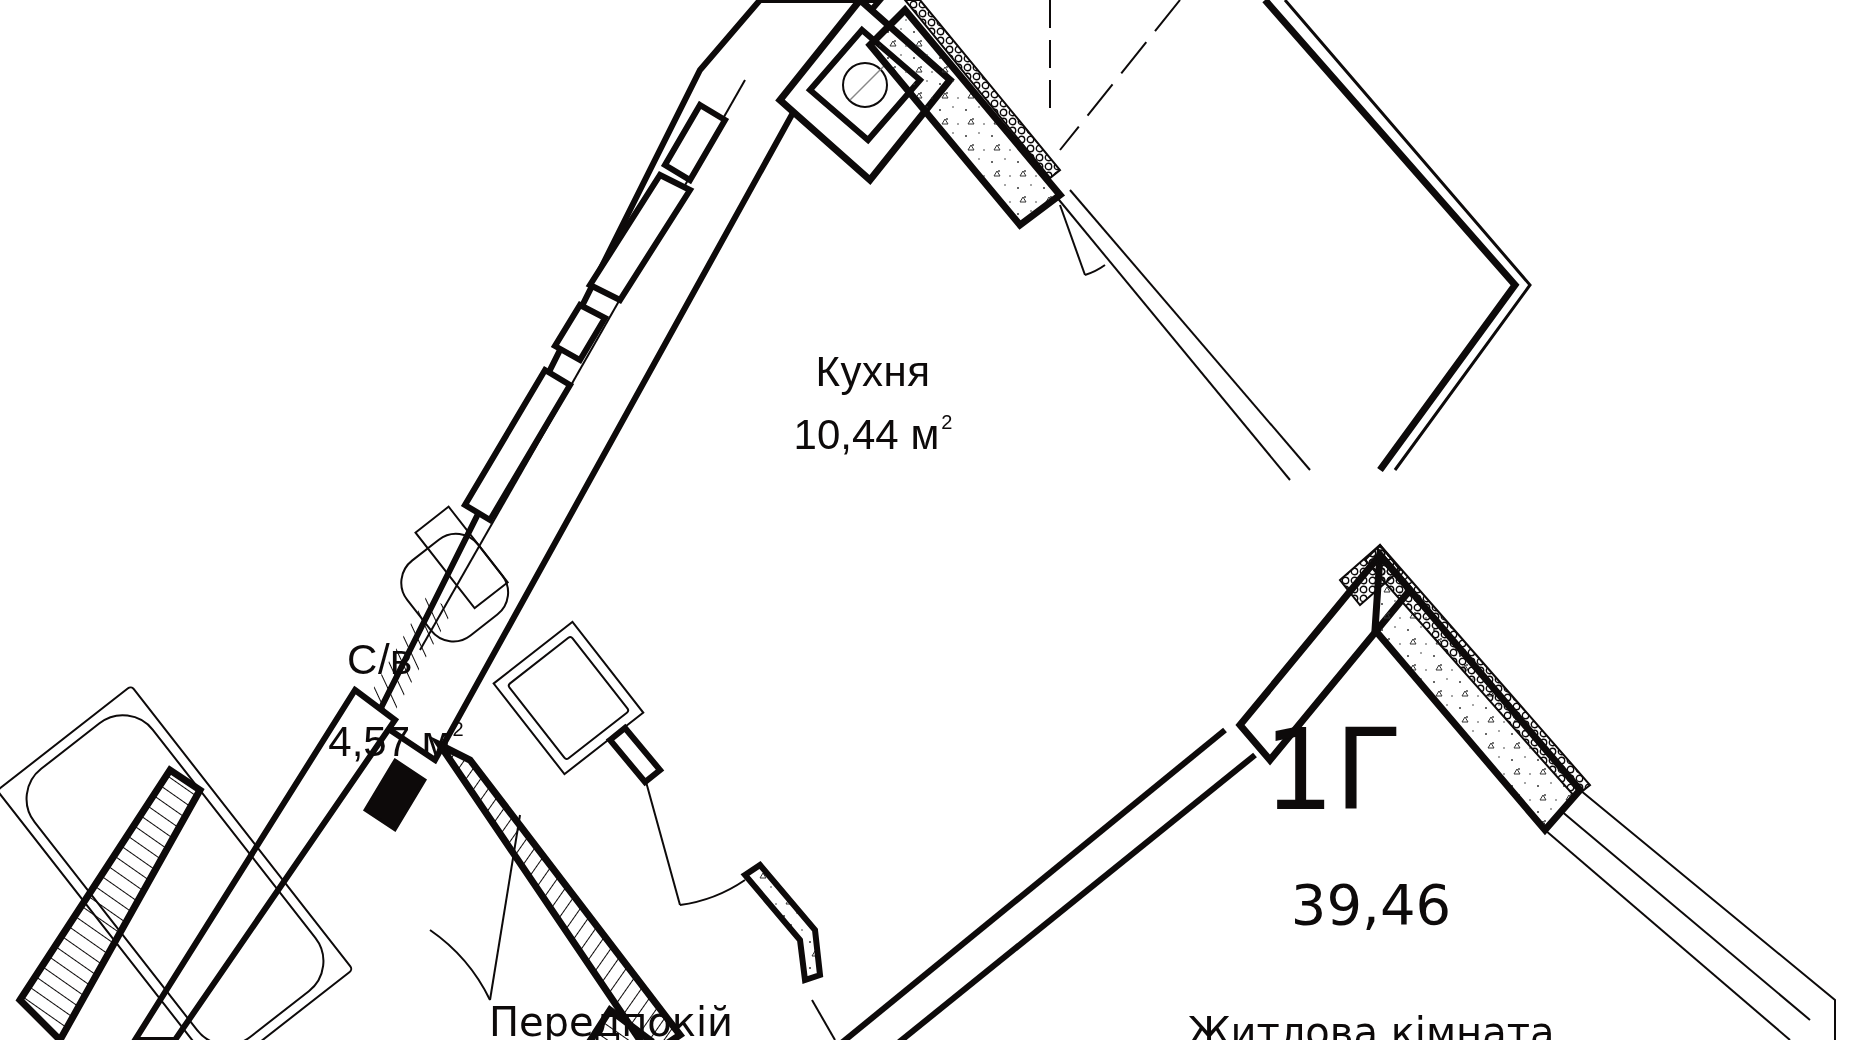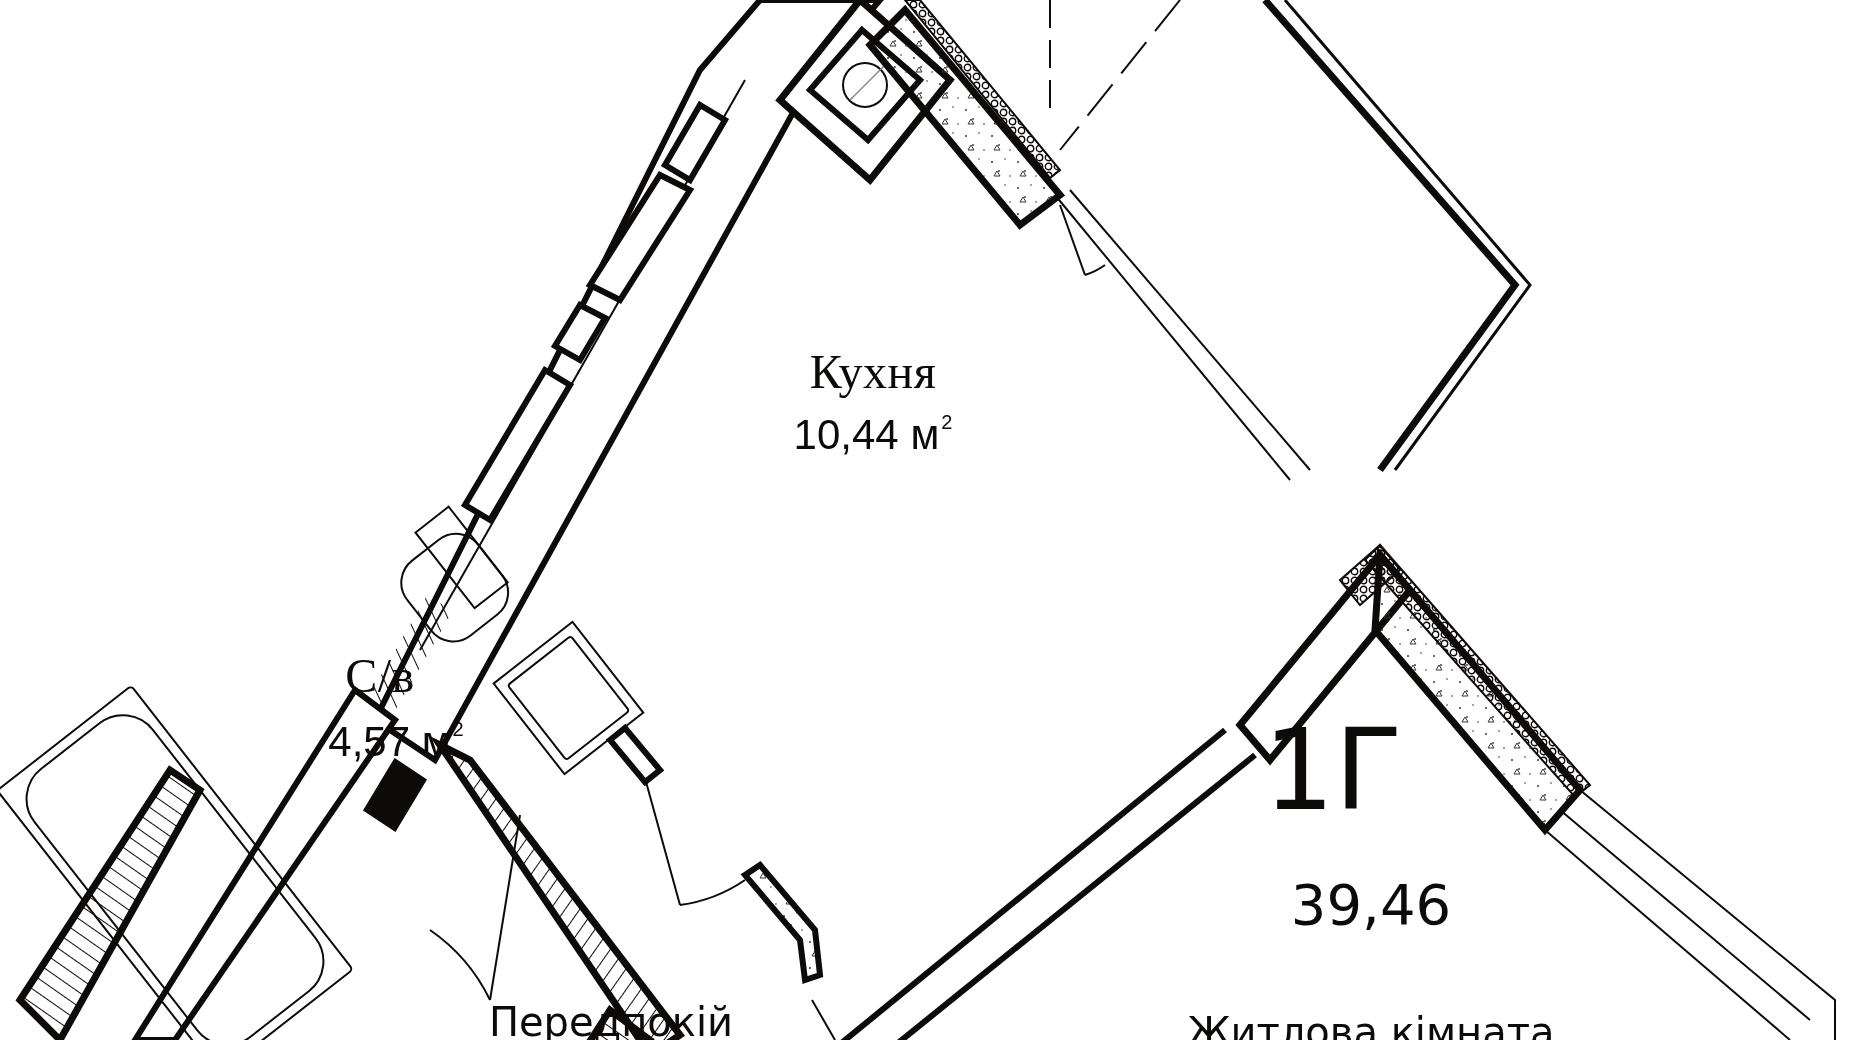--- a/index.html
+++ b/index.html
@@ -1,19 +1,19 @@
 <!DOCTYPE html>
 <html><head>
 <meta charset="utf-8">
 <style>
   html, body { margin:0; padding:0; background:#ffffff; }
   body { width:1850px; height:1040px; overflow:hidden; position:relative; font-family:"DejaVu Sans", sans-serif; color:#0d0a0a; }
   #plan { position:absolute; left:0; top:0; width:1850px; height:1040px; }
   .label { position:absolute; transform:translate(-50%,-50%); white-space:nowrap; text-align:center; line-height:1; }
-  .room-name { font-size:48px; font-family:Liberation Serif, serif; letter-spacing:0.5px; }
+  .room-name { font-size:42px; font-family:Liberation Sans, sans-serif; letter-spacing:0.5px; }
   .room-area { font-size:42px; font-family:"Liberation Sans", sans-serif; }
   .room-area sup { font-size:20px; vertical-align:20px; margin-left:2px; }
   .unit-code { font-size:112px; font-family:"DejaVu Sans", sans-serif; font-weight:400; }
   .unit-total { font-size:56px; font-family:"DejaVu Sans", sans-serif; }
   .bottom-name { font-size:40px; font-family:"DejaVu Sans", sans-serif; }
 </style>
 </head>
 <body>
 
 <svg id="plan" viewBox="0 0 1850 1040" xmlns="http://www.w3.org/2000/svg">
@@ -125,21 +125,21 @@
     <polygon points="610,740 625,728 660,770 645,782" fill="#fff" stroke-width="6"></polygon>
   </g>
 </svg>
 
 <div class="label room-name" style="left:873px; top:372px;">Кухня</div>
 <div class="label room-area" style="left:873px; top:434px;">
   <span>10,44</span>
   <span>м</span><sup>2</sup>
 </div>
 
-<div class="label room-name" style="left:380px; top:676px;text-align:center;">С/в</div>
+<div class="label room-name" style="left:380px; top:660px;text-align:center;">С/в</div>
 <div class="label room-area" style="left:380px; top:741px;margin-left:16px;">
   <span>4,57</span>
   <span>м</span><sup>2</sup>
 </div>
 
 <div class="label unit-code" style="left:1333px; top:770px;">1Г</div>
 <div class="label unit-total" style="left:1371px; top:905px;">39,46</div>
 
 <div class="label bottom-name" style="left:611px; top:1022px;">Передпокій</div>
 <div class="label bottom-name" style="left:1371px; top:1032px;">Житлова кімната</div>

